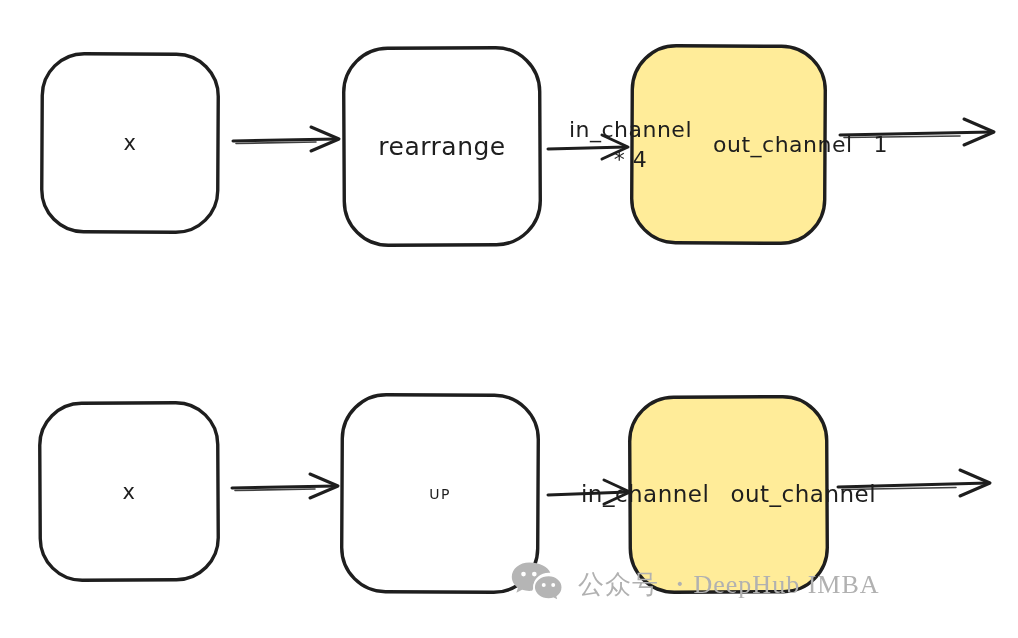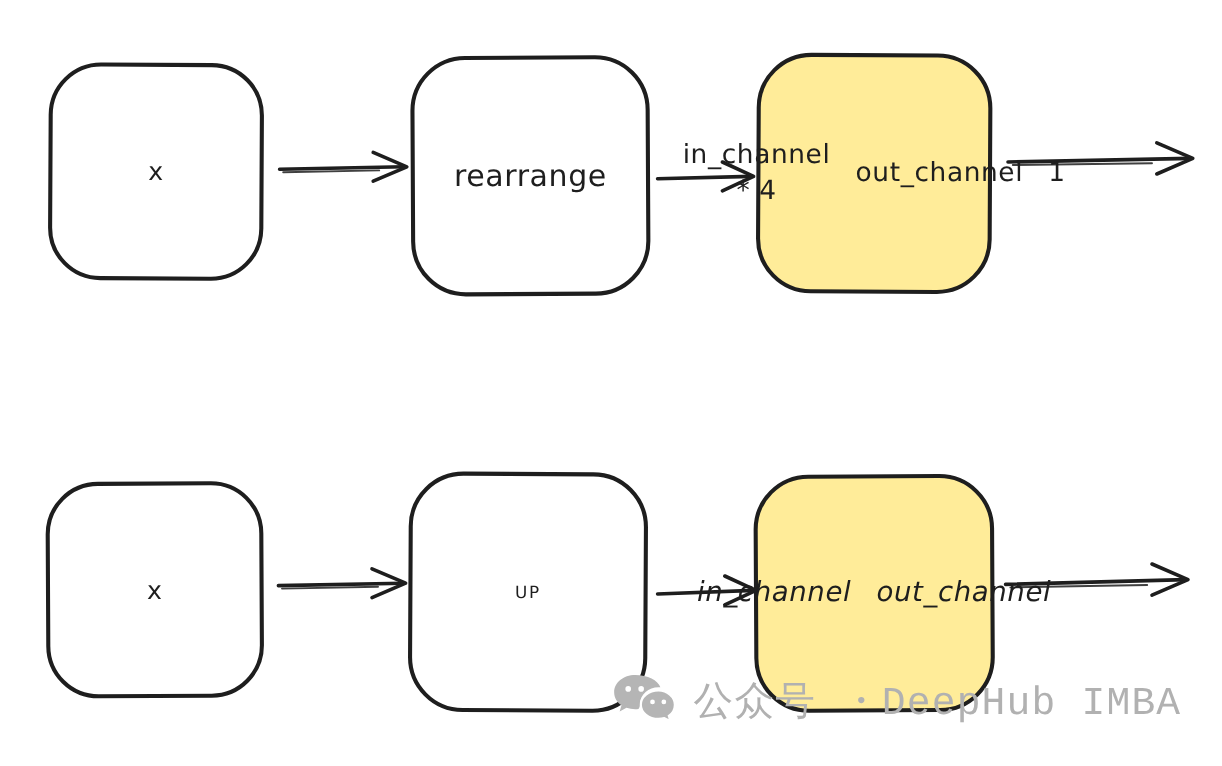--- a/index.html
+++ b/index.html
@@ -29,31 +29,31 @@
     color: #1e1e1e;
     text-align: center;
     letter-spacing: 0.5px;
     pointer-events: none;
     gap: 21px;
   }
   .label.small { font-size: 21px; }
   .label.med   { font-size: 25px; }
   .label.up    { font-size: 14px; letter-spacing: 1.5px; }
   .ylines      { font-size: 22px; line-height: 30px; }
-  .ylines2     { font-size: 23px; line-height: 31px; font-style: italic; }
+  .ylines2     { font-size: 23px; line-height: 31px; }
   .watermark {
     position: absolute;
     left: 510px;
     top: 560px;
     display: flex;
     align-items: center;
     gap: 14px;
     color: #b1b1b1;
-    font-family: Liberation Mono, monospace;
-    font-size: 33px;
+    font-family: Liberation Serif, serif;
+    font-size: 26px;
     letter-spacing: 1px;
     white-space: nowrap;
   }
   .wechat-icon { width: 54px; height: 48px; flex: 0 0 auto; }
 </style>
 </head>
 <body>
 
 <div class="canvas">
 

